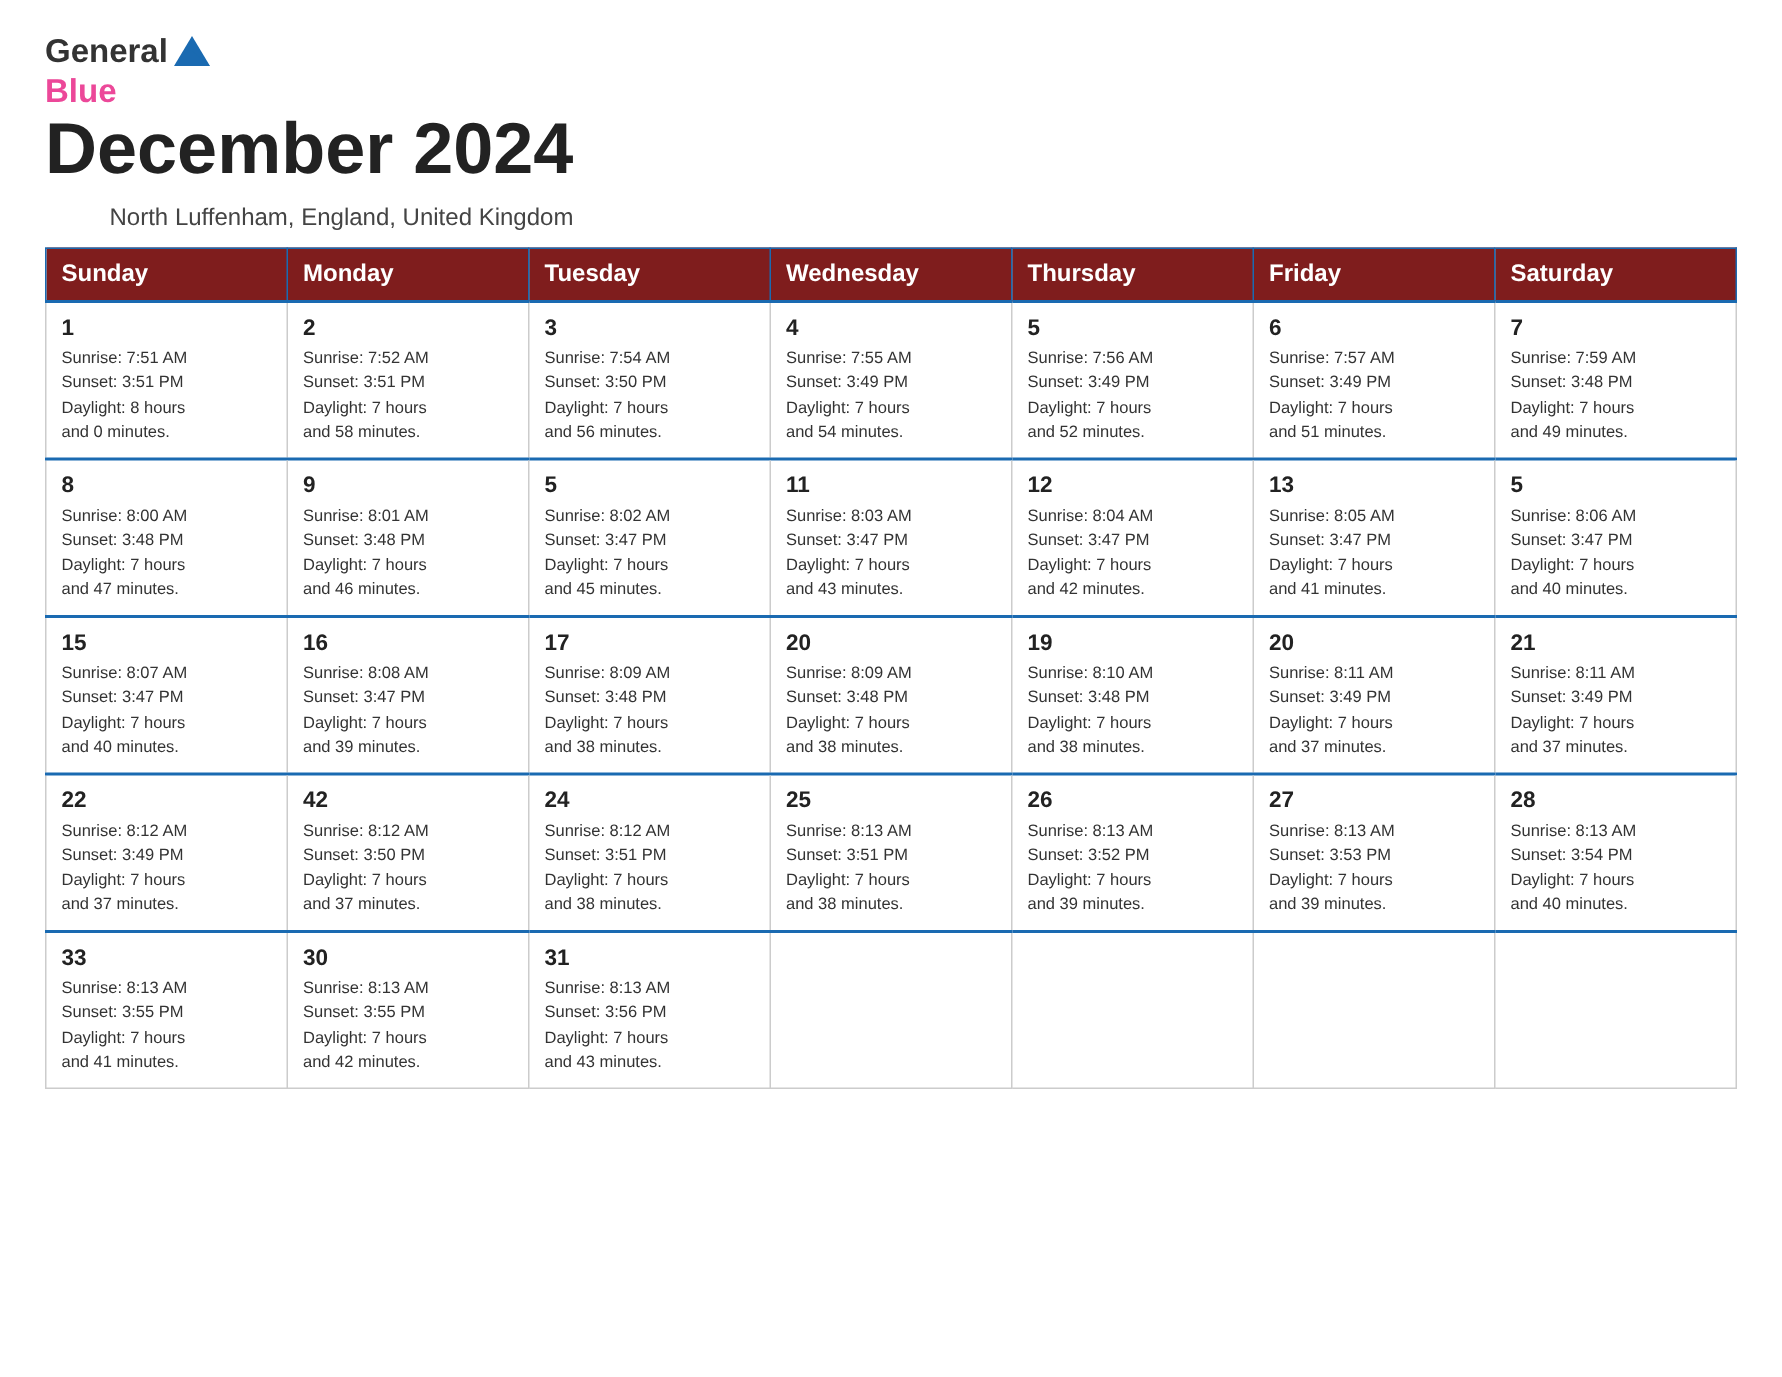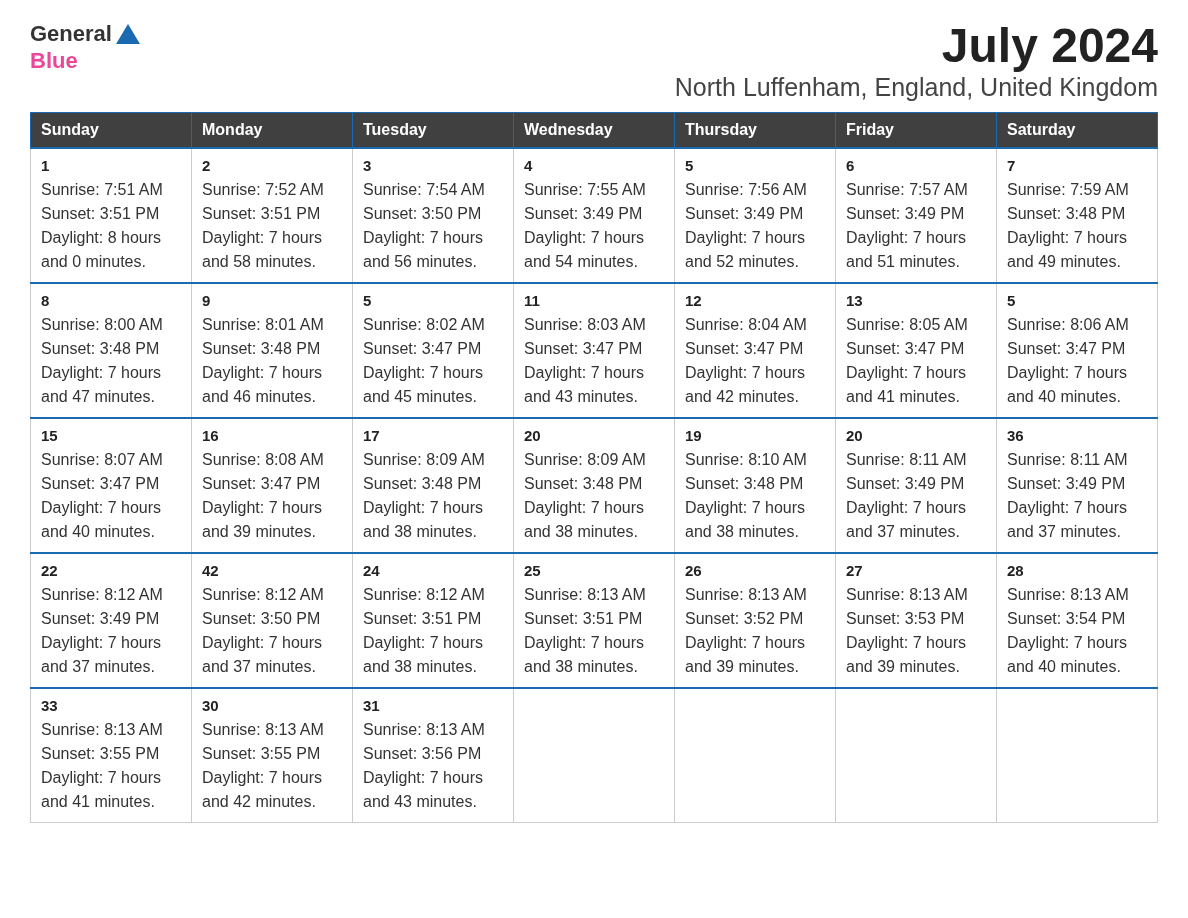--- a/index.html
+++ b/index.html
@@ -8,20 +8,21 @@
       background: #fff;
       padding: 20px 30px;
       width: 1188px;
       min-height: 918px;
     }
     .header-row {
       display: flex;
       justify-content: space-between;
       align-items: flex-start;
       margin-bottom: 10px;
+      flex-direction: column;
     }
     .logo-text-general {
       font-size: 22px;
       font-weight: bold;
       color: #333;
     }
     .logo-text-blue {
       font-size: 22px;
       font-weight: bold;
       color: #ec4899;
@@ -34,31 +35,31 @@
     .title-block {
       text-align: right;
     }
     .month-title {
       font-size: 48px;
       font-weight: bold;
       color: #222;
       line-height: 1.1;
     }
     .location-title {
-      font-size: 25px;
+      font-size: 16px;
       color: #444;
-      margin-top: 0;
+      margin-top: 10px;
     }
     .calendar-table {
       width: 100%;
       border-collapse: collapse;
       margin-top: 10px;
     }
     .calendar-table th {
-      background-color: #404040;
+      background-color: #7f1d1d;
       color: #fff;
       font-size: 16px;
       font-weight: bold;
       padding: 8px 10px;
       text-align: left;
       border: 1px solid #1a6ab1;
     }
     .calendar-table td {
       vertical-align: top;
       padding: 8px 10px;
@@ -72,21 +73,21 @@
     .calendar-table td.empty {
       background: #fff;
     }
     .day-number {
       font-size: 15px;
       font-weight: bold;
       margin-bottom: 4px;
       color: #222;
     }
     .day-info {
-      font-size: 16px;
+      font-size: 11px;
       line-height: 1.5;
       color: #333;
     }
     .logo-wrapper {
       display: flex;
       flex-direction: column;
       align-items: flex-start;
     }
     .logo-line {
       display: flex;
@@ -103,21 +104,21 @@
       <svg class="logo-icon" viewBox="0 0 28 28" xmlns="http://www.w3.org/2000/svg">
         <polygon points="2,24 14,4 26,24" fill="#1a6ab1"></polygon>
         <polygon points="14,14 26,24 14,24" fill="#1a6ab1" opacity="0.6"></polygon>
       </svg>
     </div>
     <div>
       <span class="logo-text-blue">Blue</span>
     </div>
   </div>
   <div class="title-block">
-    <div class="month-title">July 2024</div>
+    <div class="month-title">December 2024</div>
     <div class="location-title">North Luffenham, England, United Kingdom</div>
   </div>
 </div>
 
 <table class="calendar-table">
   <thead>
     <tr>
     <th>Sunday</th>
         <th>Monday</th>
         <th>Tuesday</th>
@@ -207,21 +208,21 @@
         </td>
         <td>
           <div class="day-number">19</div>
           <div class="day-info">Sunrise: 8:10 AM<br>Sunset: 3:48 PM<br>Daylight: 7 hours<br>and 38 minutes.</div>
         </td>
         <td>
           <div class="day-number">20</div>
           <div class="day-info">Sunrise: 8:11 AM<br>Sunset: 3:49 PM<br>Daylight: 7 hours<br>and 37 minutes.</div>
         </td>
         <td>
-          <div class="day-number">36</div>
+          <div class="day-number">21</div>
           <div class="day-info">Sunrise: 8:11 AM<br>Sunset: 3:49 PM<br>Daylight: 7 hours<br>and 37 minutes.</div>
         </td>
       </tr>
       <tr>
         <td>
           <div class="day-number">22</div>
           <div class="day-info">Sunrise: 8:12 AM<br>Sunset: 3:49 PM<br>Daylight: 7 hours<br>and 37 minutes.</div>
         </td>
         <td>
           <div class="day-number">42</div>

